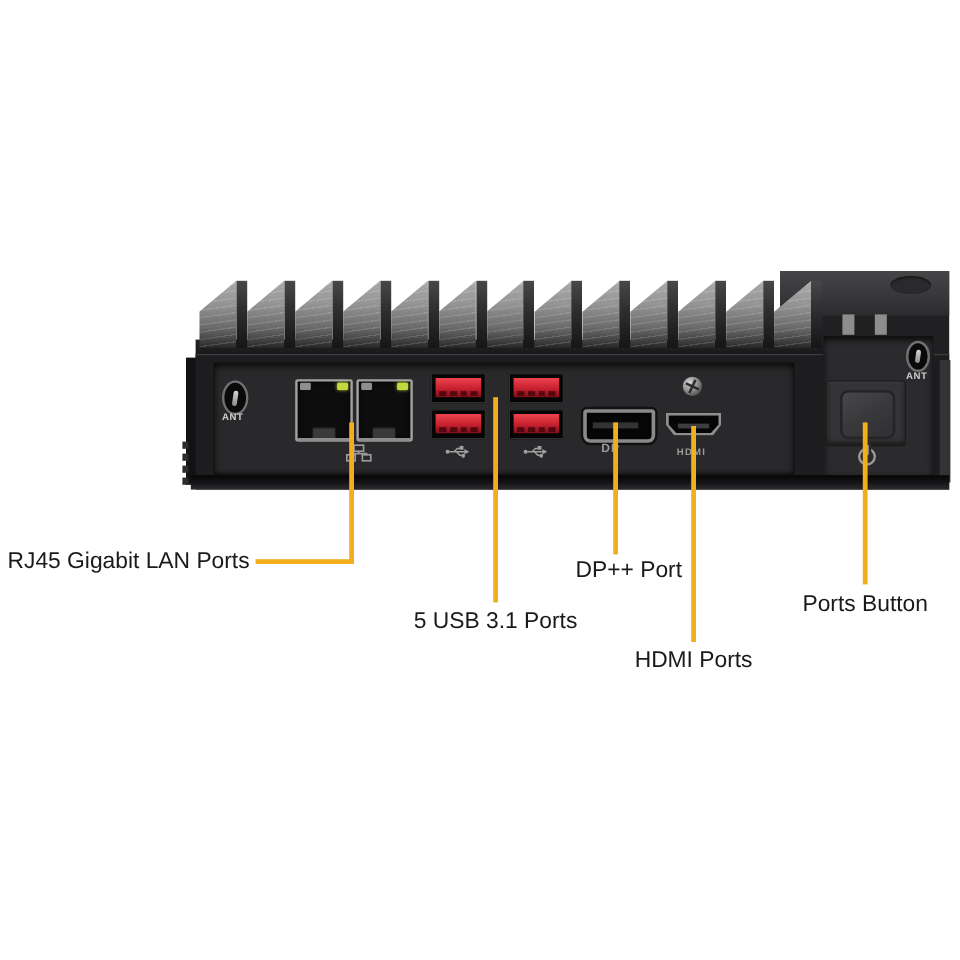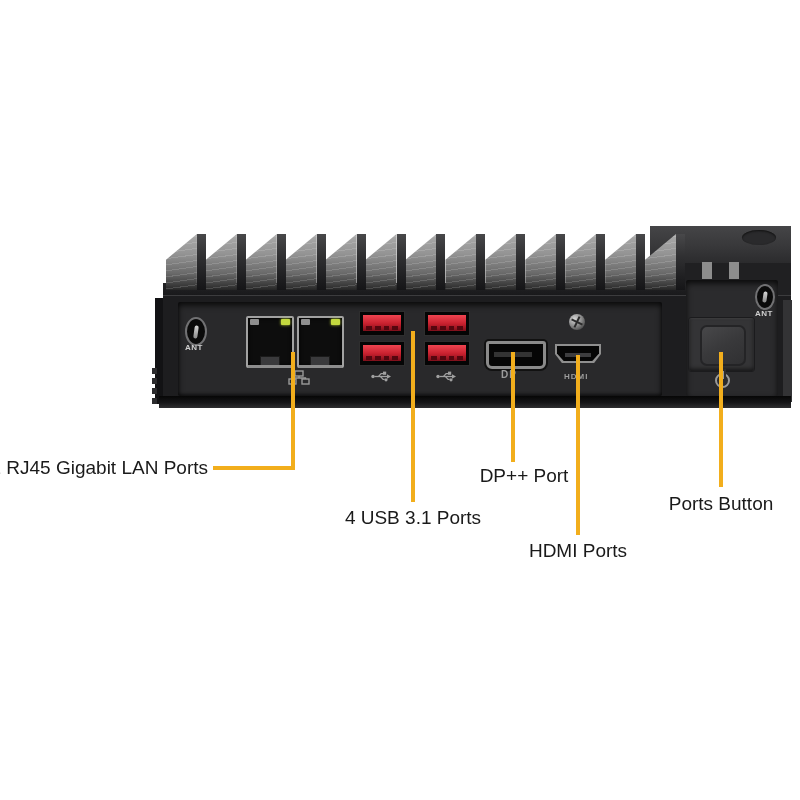--- a/index.html
+++ b/index.html
@@ -242,16 +242,16 @@
 <div class="abs ant-label" style="left:751px;top:309px;">ANT</div>
 
 <div class="abs c-line" style="left:291px;top:352px;width:4px;height:118px;"></div>
 <div class="abs c-line" style="left:213px;top:466px;width:82px;height:4px;"></div>
 <div class="abs c-line" style="left:411px;top:331px;width:4px;height:171px;"></div>
 <div class="abs c-line" style="left:511px;top:352px;width:4px;height:110px;"></div>
 <div class="abs c-line" style="left:576px;top:355px;width:4px;height:180px;"></div>
 <div class="abs c-line" style="left:719px;top:352px;width:4px;height:135px;"></div>
 
 <div class="abs c-label" style="right:592px;top:457px;">2 RJ45 Gigabit LAN Ports</div>
-<div class="abs c-label center" style="left:413px;top:507px;">4 USB 3.1 Ports</div>
+<div class="abs c-label center" style="left:413px;top:507px;">5 USB 3.1 Ports</div>
 <div class="abs c-label center" style="left:512px;top:465px;margin-left:12px;">DP++ Port</div>
 <div class="abs c-label center" style="left:578px;top:540px;">HDMI Ports</div>
 <div class="abs c-label center" style="left:721px;top:493px;">Ports Button</div>
 
 </body></html>

